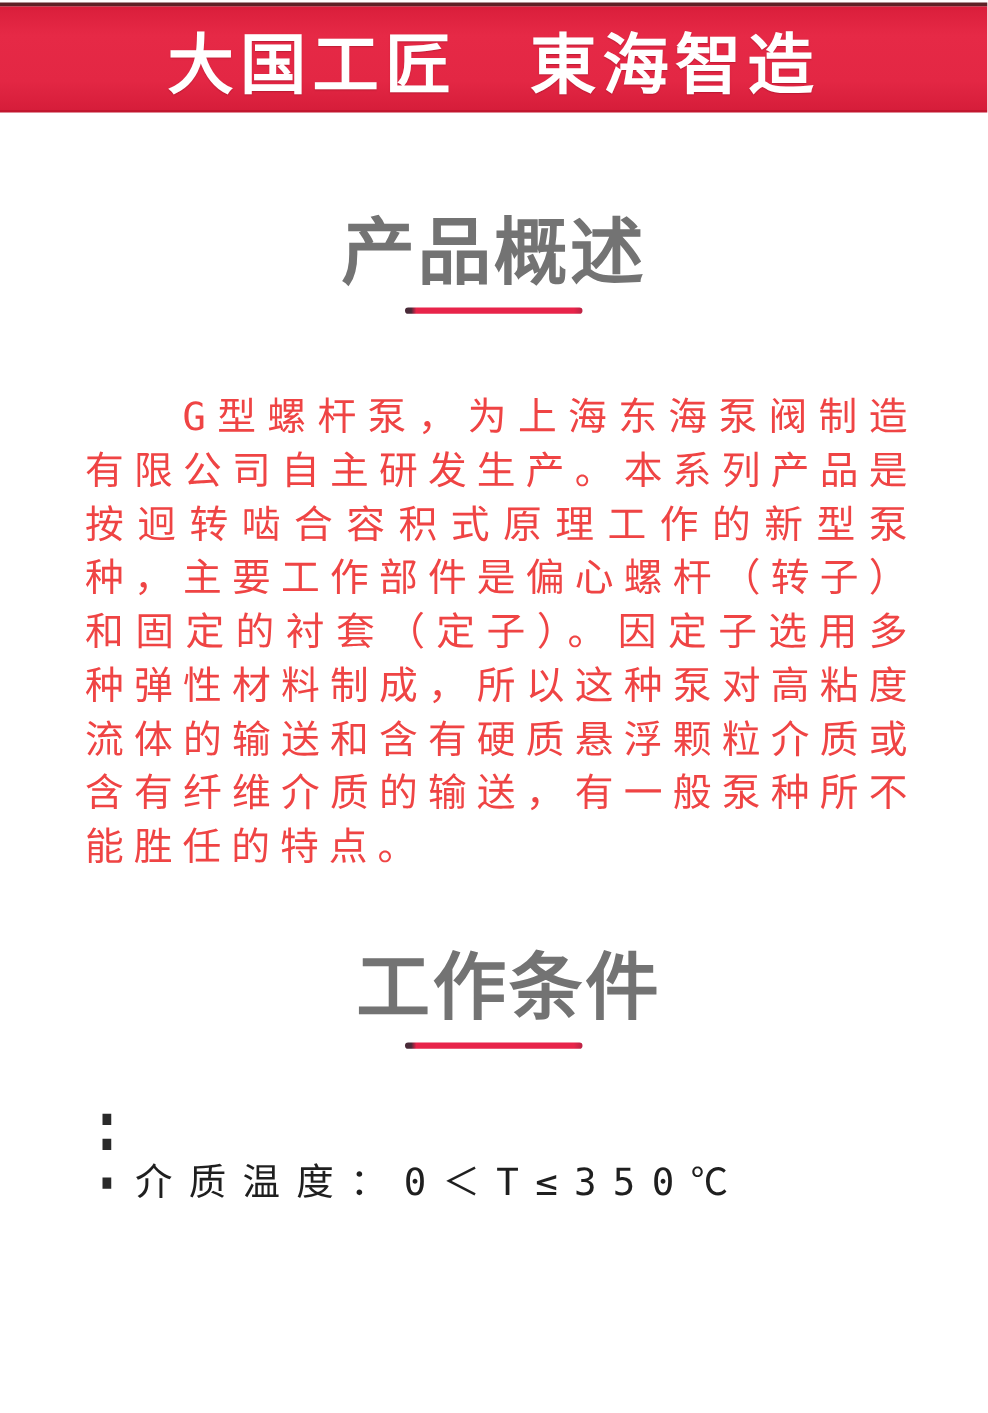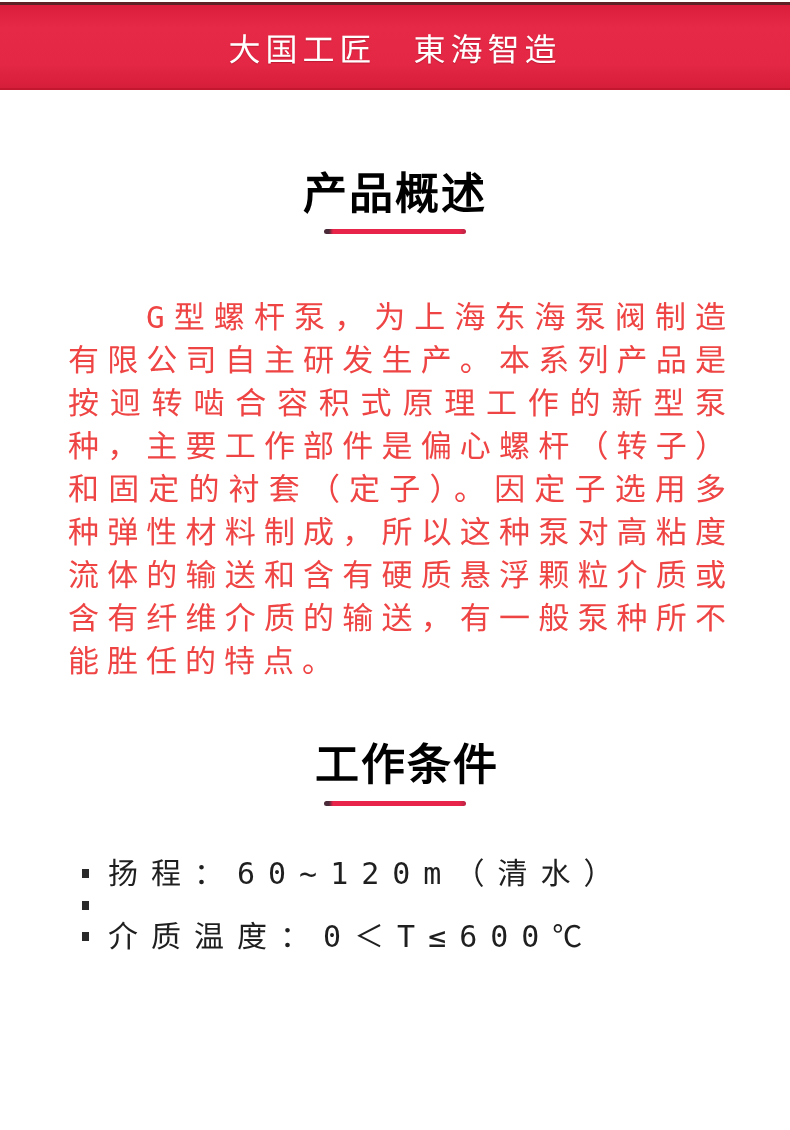--- a/index.html
+++ b/index.html
@@ -21,35 +21,35 @@
     height: 83px;
     border-top: 3px solid #5e2126;
     border-bottom: 2px solid #c2172f;
     background: linear-gradient(180deg, #da1e3b 0%, #e62946 28%, #e32744 72%, #d61d3a 100%);
     display: flex;
     align-items: center;
     justify-content: center;
   }
   .banner-title {
     color: #ffffff;
-    font-size: 32px;
-    font-weight: normal;
+    font-size: 53px;
+    font-weight: bold;
     letter-spacing: 5px;
     white-space: nowrap;
     text-shadow: 0 1px 1px rgba(120, 10, 25, 0.35);
   }
 
   
   .section-title {
     margin: 0;
     text-align: center;
-    font-size: 44px;
+    font-size: 59px;
     line-height: 1.1;
     font-weight: 800;
-    color: #000000;
+    color: #737373;
     letter-spacing: 2px;
   }
   .section-overview .section-title { margin-top: 80px; }
   .section-conditions .section-title { margin-top: 58px; padding-left: 24px; }
 
   .title-underline {
     width: 142px;
     height: 5px;
     margin: 11px auto 0;
     border-radius: 3px;
@@ -110,23 +110,22 @@
   <p class="overview-paragraph">G型螺杆泵，为上海东海泵阀制造有限公司自主研发生产。本系列产品是按迥转啮合容积式原理工作的新型泵种，主要工作部件是偏心螺杆（转子）和固定的衬套（定子）。因定子选用多种弹性材料制成，所以这种泵对高粘度流体的输送和含有硬质悬浮颗粒介质或含有纤维介质的输送，有一般泵种所不能胜任的特点。</p>
 </section>
 
 <section class="section-conditions">
   <h2 class="section-title">工作条件</h2>
   <div class="title-underline"></div>
 
   <ul class="cond-list">
     <li class="cond-item">
       <span class="bullet"></span>
-      <span>扬程：60~120m（清水）</span>
     </li>
     <li class="cond-item">
       <span class="bullet"></span>
     </li>
     <li class="cond-item">
       <span class="bullet"></span>
-      <span>介质温度：0＜T≤600℃</span>
+      <span>介质温度：0＜T≤350℃</span>
     </li>
   </ul>
 </section>
 
 </body></html>

